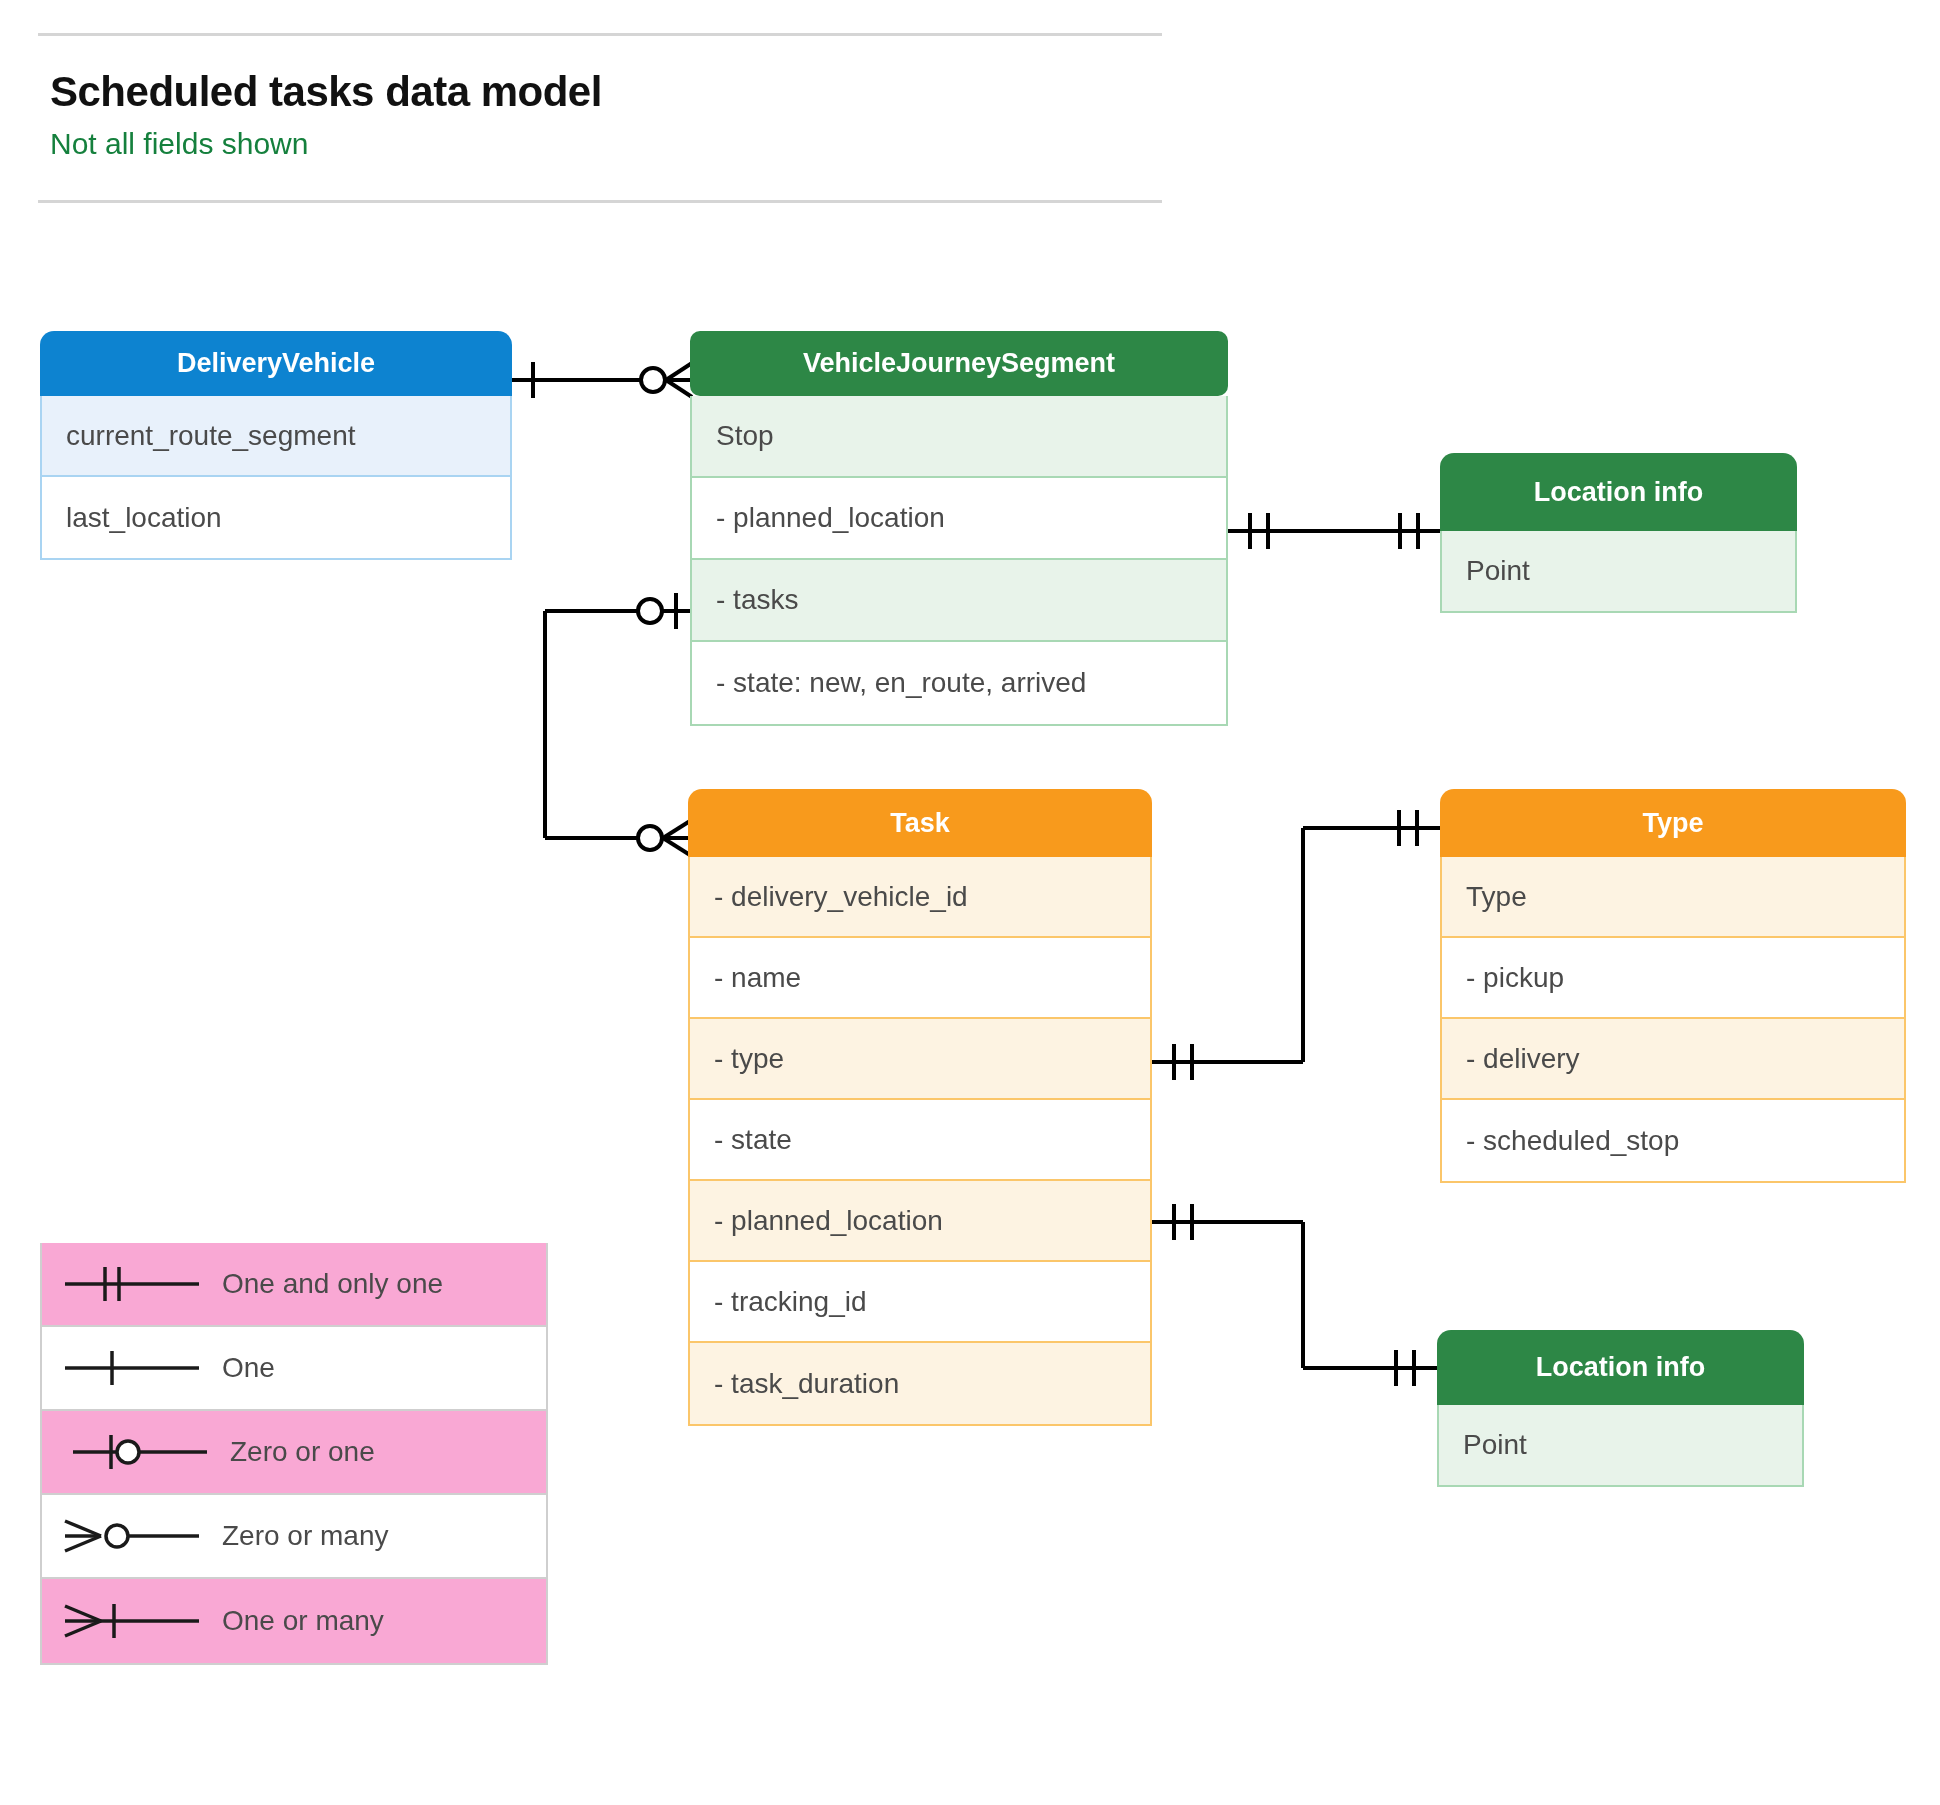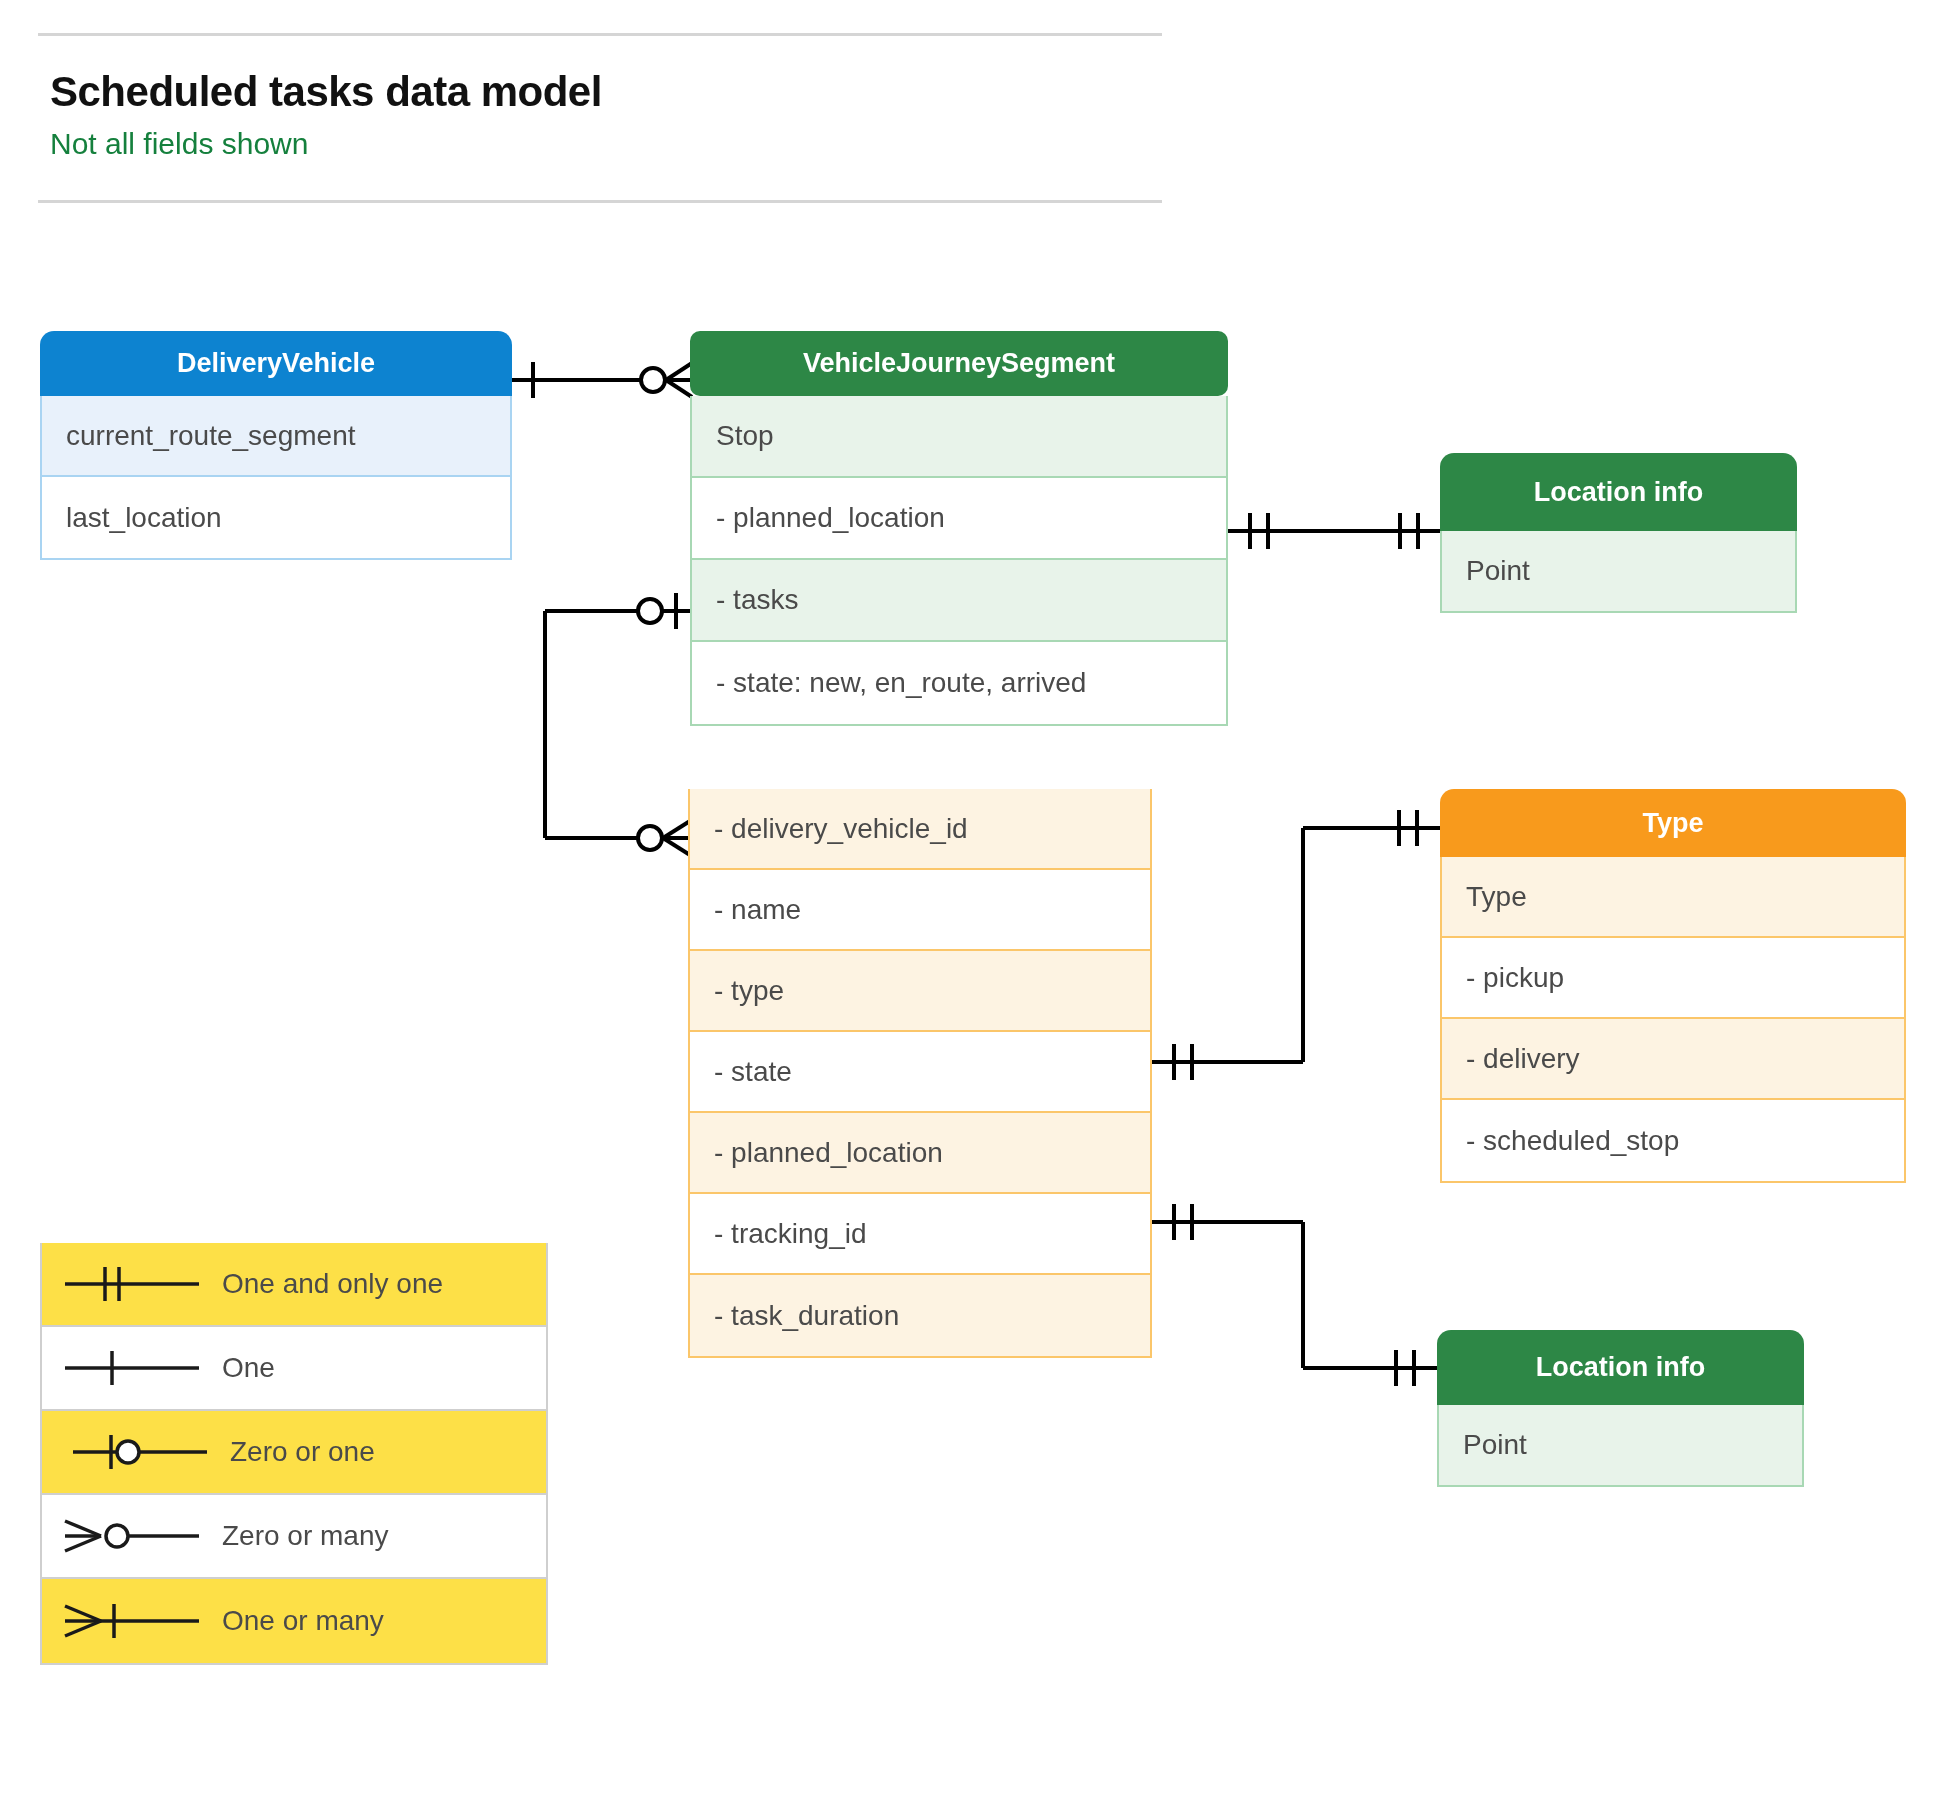--- a/index.html
+++ b/index.html
@@ -104,21 +104,21 @@
   .theme-orange .ent-header { background: #f89a1c; }
   .theme-orange .ent-body   { border-color: #fbc66a; }
   .theme-orange .ent-row    { border-bottom-color: #fbc66a; }
   .theme-orange .shade      { background: #fdf3e2; }
   .theme-orange .plain      { background: #ffffff; }
 
   
   .theme-grey .ent-header { background: #9a9a9a; }
   .theme-grey .ent-body   { border-color: #cfcfcf; }
   .theme-grey .ent-row    { border-bottom-color: #cfcfcf; }
-  .theme-grey .shade      { background: #fde047; }
+  .theme-grey .shade      { background: #f9a8d4; }
   .theme-grey .plain      { background: #ffffff; }
 
   
   .legend-row {
     display: flex;
     align-items: center;
     padding-left: 0;
   }
   .legend-sym {
     width: 180px;
@@ -239,20 +239,21 @@
   </div>
 
   <div class="entity theme-green" style="left:1440px; top:453px; width:357px;">
     <div class="ent-header" style="height:78px;">Location info</div>
     <div class="ent-body">
       <div class="ent-row shade" style="height:80px;">Point</div>
     </div>
   </div>
 
   <div class="entity theme-orange" style="left:688px; top:789px; width:464px;">
+    <div class="ent-header" style="height:68px;">Task</div>
     <div class="ent-body">
       <div class="ent-row shade" style="height:81px;">- delivery_vehicle_id</div>
       <div class="ent-row plain" style="height:81px;">- name</div>
       <div class="ent-row shade" style="height:81px;">- type</div>
       <div class="ent-row plain" style="height:81px;">- state</div>
       <div class="ent-row shade" style="height:81px;">- planned_location</div>
       <div class="ent-row plain" style="height:81px;">- tracking_id</div>
       <div class="ent-row shade" style="height:81px;">- task_duration</div>
     </div>
   </div>

